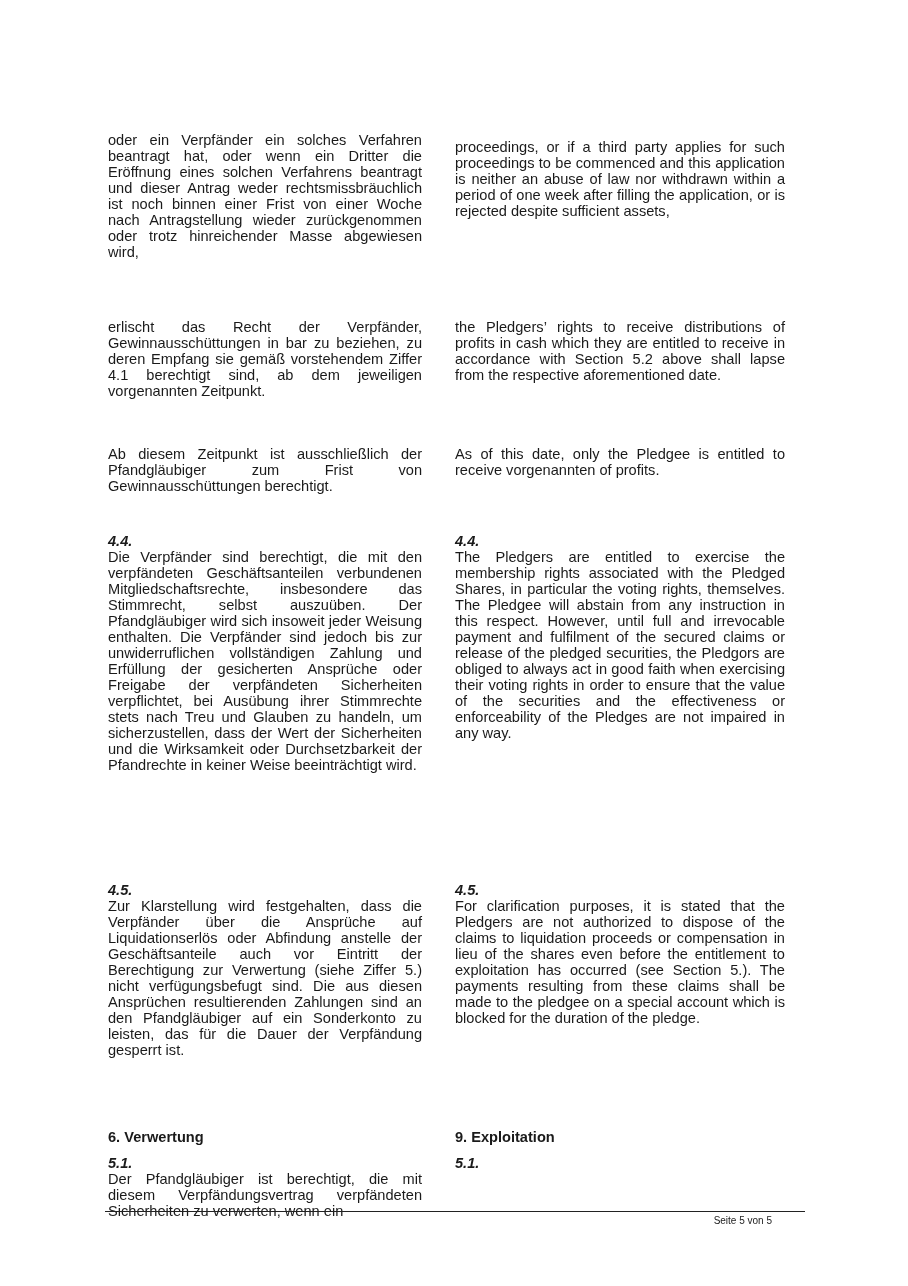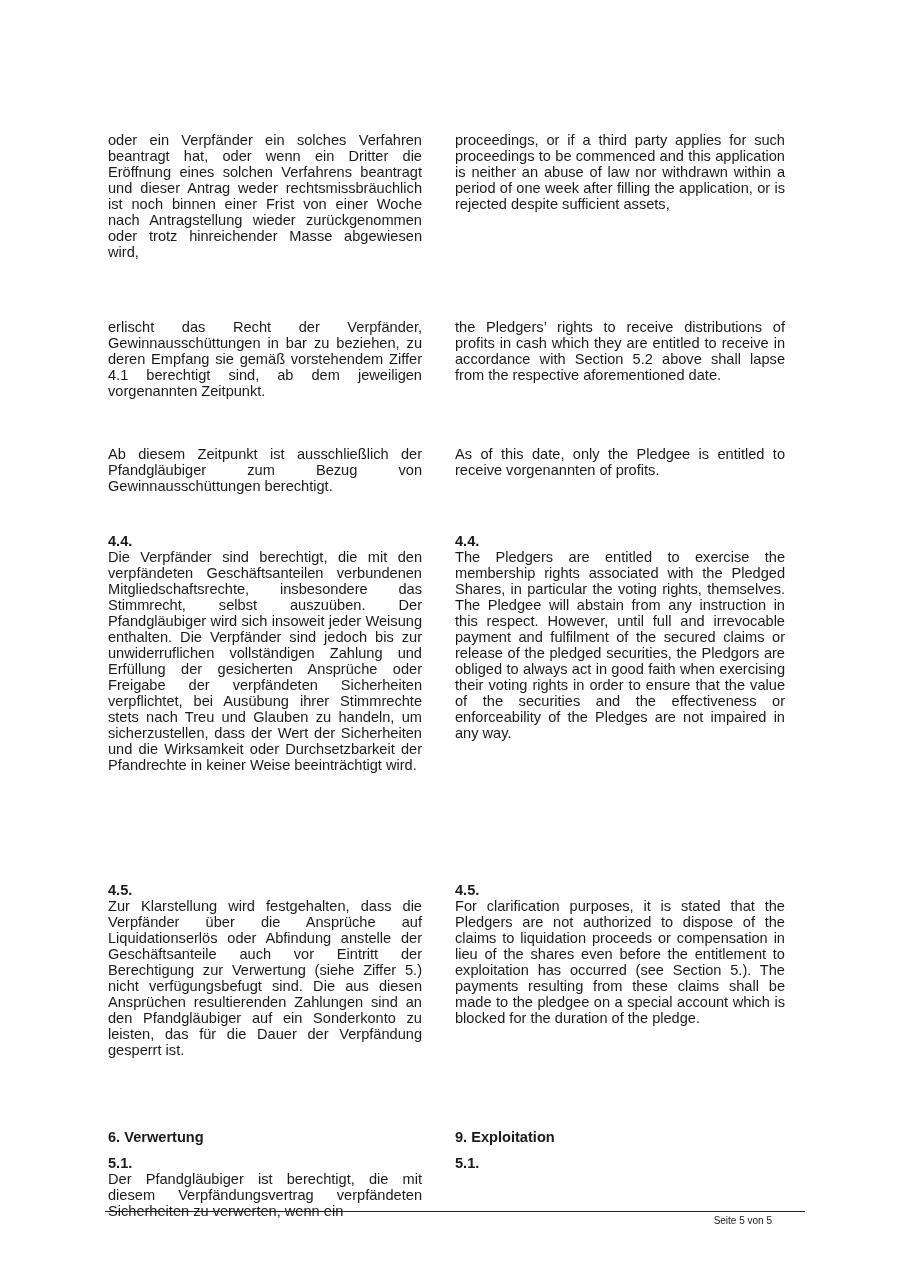--- a/index.html
+++ b/index.html
@@ -2,37 +2,37 @@
 <html><head>
 <meta charset="utf-8">
 <style>
   html, body { margin: 0; padding: 0; background: #ffffff; }
   body { width: 908px; height: 1286px; position: relative; overflow: hidden;
          font-family: "Liberation Sans", sans-serif; color: #1a1a1a; }
   .blk { position: absolute; font-size: 14.6px; line-height: 16px;
          text-align: justify; margin-top: 47px; }
   .left  { left: 108px; width: 314px; }
   .right { left: 455px; width: 330px; }
-  .num { font-weight: bold; display: block; }
+  .num { font-weight: bold; display: block; font-style: italic; }
   .head { font-weight: bold; font-size: 14.6px; }
   .footer-line { position: absolute; left: 105px; width: 700px; top: 1211px;
                  height: 0; border-top: 1.2px solid #222; }
   .page-num { position: absolute; right: 136px; top: 1215px; font-size: 10px;
               color: #222; }
 </style>
 </head>
 <body>
 
 <div class="blk left" style="top:85px">oder ein Verpfänder ein solches Verfahren beantragt hat, oder wenn ein Dritter die Eröffnung eines solchen Verfahrens beantragt und dieser Antrag weder rechtsmissbräuchlich ist noch binnen einer Frist von einer Woche nach Antragstellung wieder zurückgenommen oder trotz hinreichender Masse abgewiesen wird,</div>
-<div class="blk right" style="top:85px">proceedings, or if a third party applies for such proceedings to be commenced and this application is neither an abuse of law nor withdrawn within a period of one week after filling the application, or is rejected despite sufficient assets,</div>
+<div class="blk right" style="top:92px">proceedings, or if a third party applies for such proceedings to be commenced and this application is neither an abuse of law nor withdrawn within a period of one week after filling the application, or is rejected despite sufficient assets,</div>
 
 <div class="blk left" style="top:272px">erlischt das Recht der Verpfänder, Gewinnausschüttungen in bar zu beziehen, zu deren Empfang sie gemäß vorstehendem Ziffer 4.1 berechtigt sind, ab dem jeweiligen vorgenannten Zeitpunkt.</div>
 <div class="blk right" style="top:272px">the Pledgers’ rights to receive distributions of profits in cash which they are entitled to receive in accordance with Section 5.2 above shall lapse from the respective aforementioned date.</div>
 
-<div class="blk left" style="top:399px">Ab diesem Zeitpunkt ist ausschließlich der Pfandgläubiger zum Bezug von Gewinnausschüttungen berechtigt.</div>
+<div class="blk left" style="top:399px">Ab diesem Zeitpunkt ist ausschließlich der Pfandgläubiger zum Frist von Gewinnausschüttungen berechtigt.</div>
 <div class="blk right" style="top:399px">As of this date, only the Pledgee is entitled to receive vorgenannten of profits.</div>
 
 <div class="blk left" style="top:486px">
   <span class="num">4.4.</span>
   <span>Die Verpfänder sind berechtigt, die mit den verpfändeten Geschäftsanteilen verbundenen Mitgliedschaftsrechte, insbesondere das Stimmrecht, selbst auszuüben. Der Pfandgläubiger wird sich insoweit jeder Weisung enthalten. Die Verpfänder sind jedoch bis zur unwiderruflichen vollständigen Zahlung und Erfüllung der gesicherten Ansprüche oder Freigabe der verpfändeten Sicherheiten verpflichtet, bei Ausübung ihrer Stimmrechte stets nach Treu und Glauben zu handeln, um sicherzustellen, dass der Wert der Sicherheiten und die Wirksamkeit oder Durchsetzbarkeit der Pfandrechte in keiner Weise beeinträchtigt wird.</span>
 </div>
 <div class="blk right" style="top:486px">
   <span class="num">4.4.</span>
   <span>The Pledgers are entitled to exercise the membership rights associated with the Pledged Shares, in particular the voting rights, themselves. The Pledgee will abstain from any instruction in this respect. However, until full and irrevocable payment and fulfilment of the secured claims or release of the pledged securities, the Pledgors are obliged to always act in good faith when exercising their voting rights in order to ensure that the value of the securities and the effectiveness or enforceability of the Pledges are not impaired in any way.</span>
 </div>

